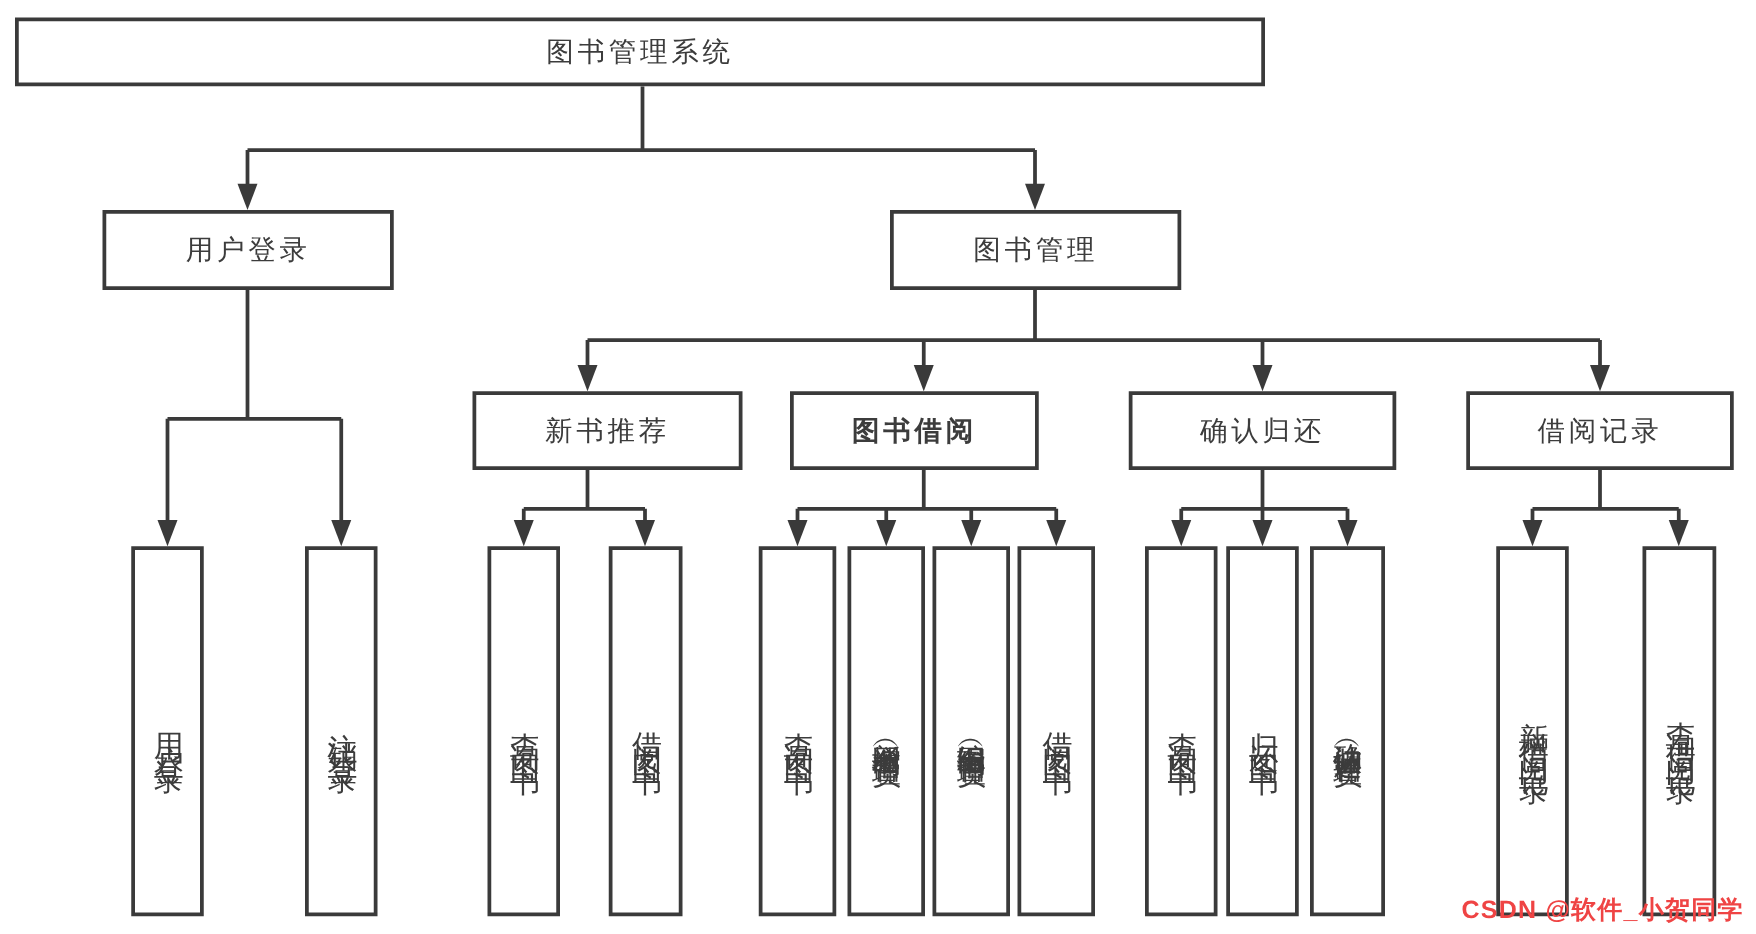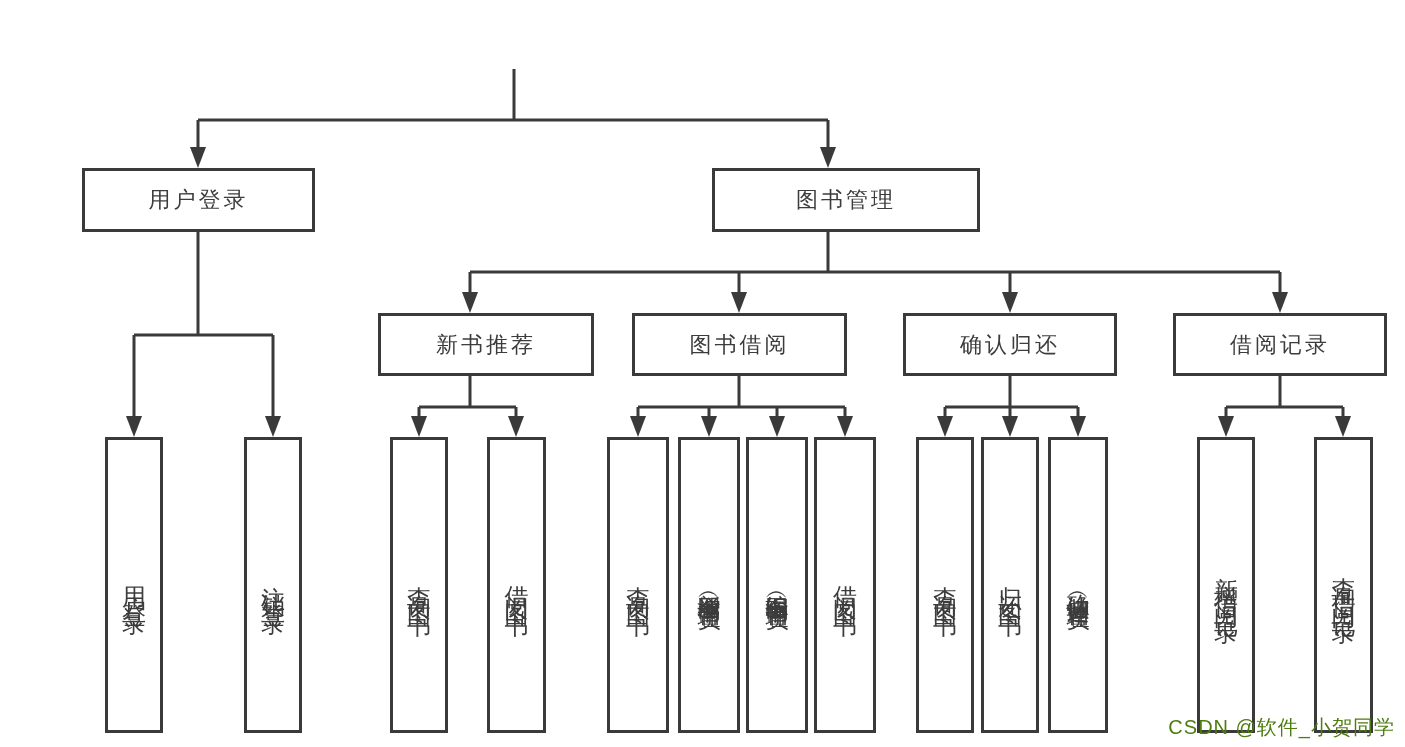--- a/index.html
+++ b/index.html
@@ -43,23 +43,23 @@
     color: #3c3c3c;
     max-height: 284px;
   }
   .vbox .label.tight {
     font-size: 23px;
     letter-spacing: 2px;
   }
   
   #n-root            { left: 12px;   top: 14px;  width: 1000px; height: 55px; }
   #n-user-login      { left: 82px;   top: 168px; width: 233px;  height: 64px; }
-  #n-book-mgmt       { left: 712px;  top: 168px; width: 268px;  height: 64px; }
+  #n-book-mgmt       { left: 712px;  top: 168px; width: 233px;  height: 64px; }
   #n-new-book-rec    { left: 362px;  top: 313px; width: 216px;  height: 63px; margin-left: 16px; }
-  #n-book-borrow     { left: 632px;  top: 313px; width: 215px;  height: 63px; }
+  #n-book-borrow     { left: 632px;  top: 313px; width: 199px;  height: 63px; font-weight: bold; }
   #n-current-borrow  { left: 903px;  top: 313px; width: 214px;  height: 63px; }
   #n-borrow-records  { left: 1173px; top: 313px; width: 214px;  height: 63px; }
   .vbox { top: 437px; height: 296px; width: 58px; }
   #l-login        { left: 105px; }
   #l-logout       { left: 244px; }
   #l-rec-query    { left: 390px; }
   #l-rec-borrow   { left: 487px; width: 59px; }
   #l-bb-query     { left: 607px; width: 62px; }
   #l-bb-add       { left: 678px; width: 62px; }
   #l-bb-edit      { left: 746px; width: 62px; }
@@ -69,22 +69,23 @@
   #l-cb-confirm   { left: 1048px; width: 60px; }
   #l-br-add       { left: 1197px; }
   #l-br-query     { left: 1314px; width: 59px; }
   #watermark {
     position: absolute;
     top: 714px;
     right: 10px;
     z-index: 3;
     font-size: 20px;
     letter-spacing: 1px;
-    color: #4d7c0f;
+    color: #ef4444;
     white-space: nowrap;
+    font-weight: bold;
   }
 </style>
 </head>
 <body>
 
 <div id="canvas">
 
   <svg id="connectors" viewBox="0 0 1405 747" xmlns="http://www.w3.org/2000/svg">
     <g stroke="#3a3a3a" stroke-width="3" fill="none">
 
@@ -118,20 +119,23 @@
       <polygon points="769,416 785,416 777,437"></polygon>
       <polygon points="837,416 853,416 845,437"></polygon>
       <polygon points="937,416 953,416 945,437"></polygon>
       <polygon points="1002,416 1018,416 1010,437"></polygon>
       <polygon points="1070,416 1086,416 1078,437"></polygon>
       <polygon points="1218,416 1234,416 1226,437"></polygon>
       <polygon points="1335,416 1351,416 1343,437"></polygon>
     </g>
   </svg>
 
+  <div class="node hbox" id="n-root">
+    <span class="label">图书管理系统</span>
+  </div>
 
   <div class="node hbox" id="n-user-login">
     <span class="label">用户登录</span>
   </div>
   <div class="node hbox" id="n-book-mgmt">
     <span class="label">图书管理</span>
   </div>
 
   <div class="node hbox" id="n-new-book-rec">
     <span class="label">新书推荐</span>

